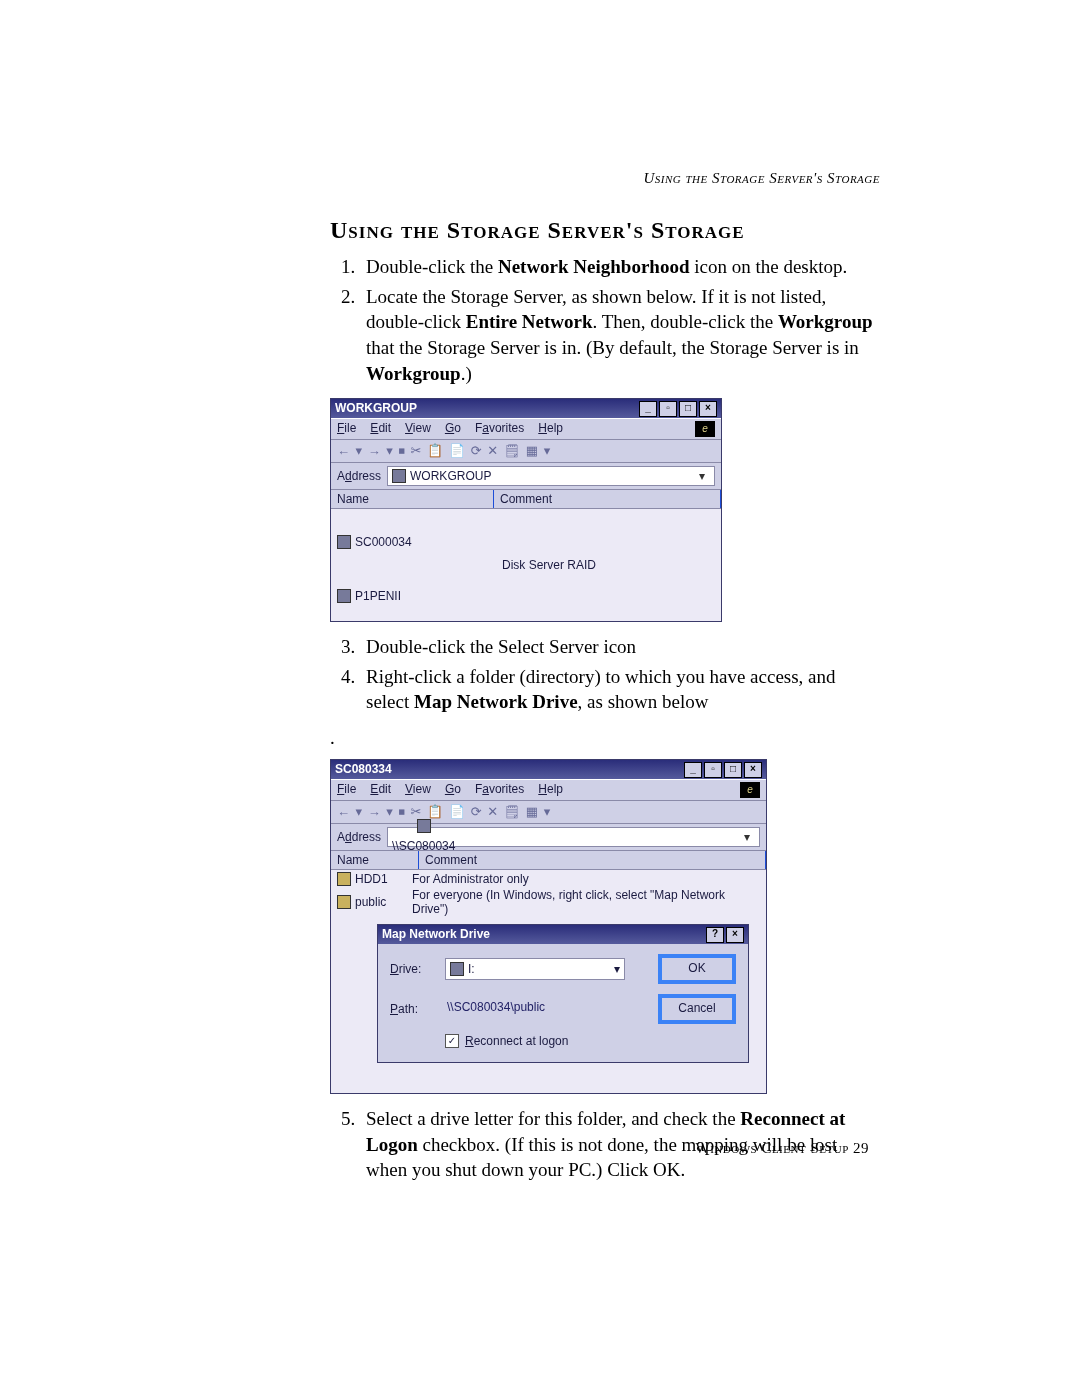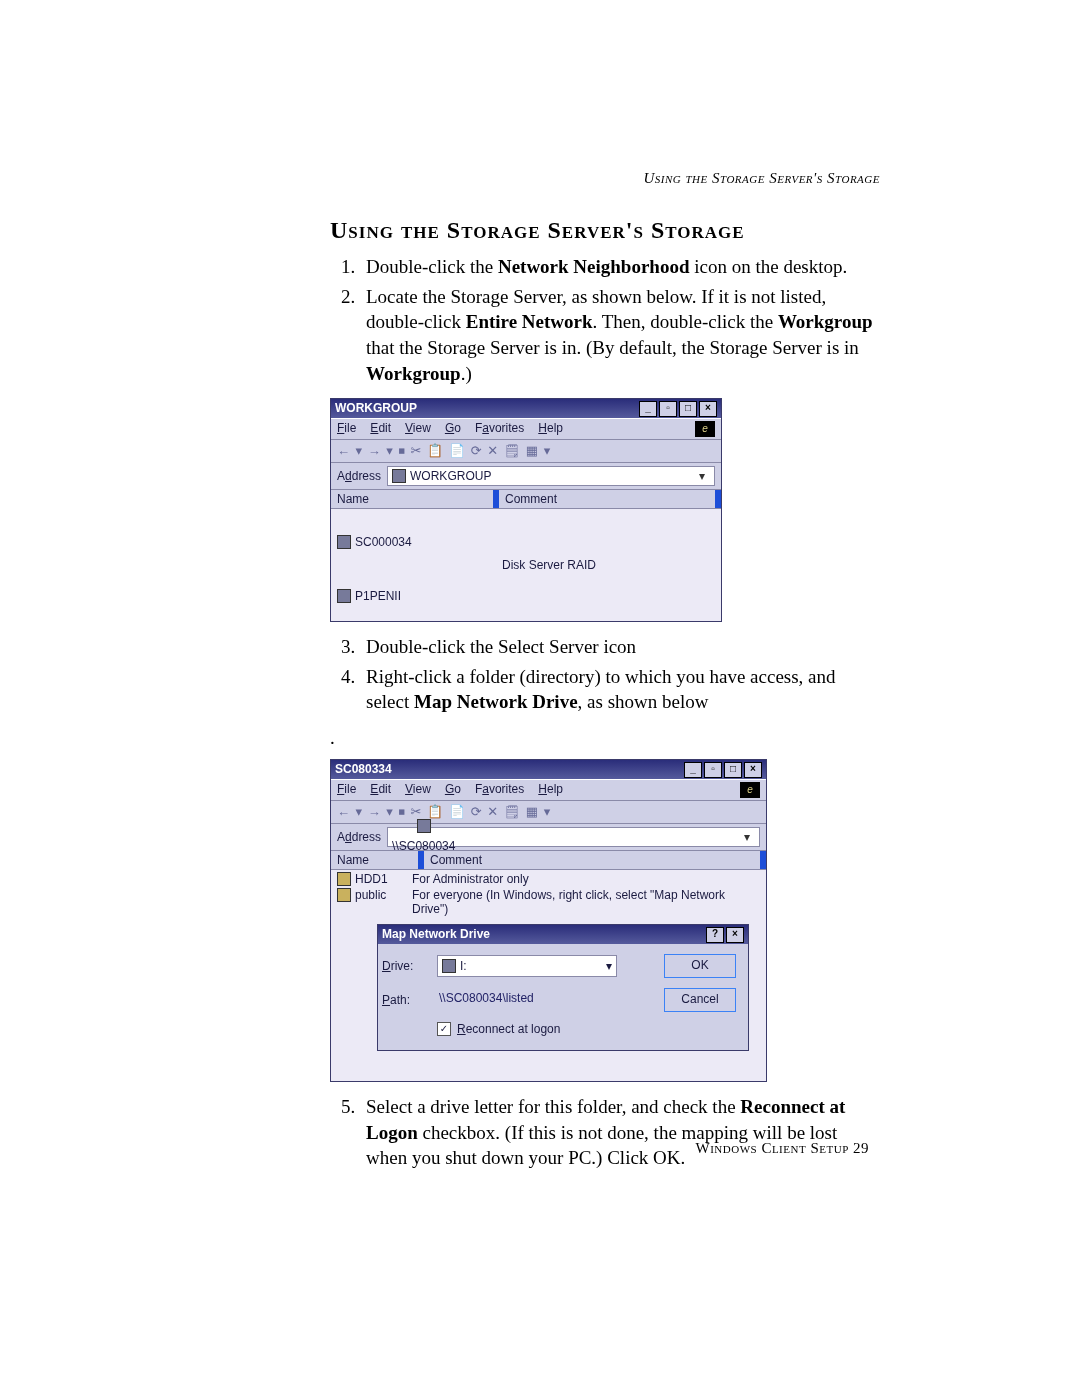--- a/index.html
+++ b/index.html
@@ -116,21 +116,21 @@
     justify-content:space-between;
   }
   .addressbar .drop { width:16px; text-align:center; color:#333; }
   .col-headers {
     background:#cfd0e6;
     border-bottom:1px solid #8a8aa8;
     display:flex;
     font-size:12px;
   }
   .col-headers .col {
-    border-right:6px solid #1d4ed8;
+    border-right:1px solid #1d4ed8;
     padding:2px 6px;
   }
   .col-headers .col.name { width:150px; }
   .col-headers .col.name2 { width:75px; }
   .col-headers .col.comment { flex:1; }
   .listing {
     background:#eceaf6;
     min-height:58px;
     padding:2px 6px;
     font-size:12px;
@@ -146,49 +146,49 @@
 
   
   .fakewin.win2 { width:435px; }
   .fakewin.win1 { width:390px; }
   .listing2 {
     background:#eceaf6;
     padding:2px 6px 30px 6px;
     font-size:12px;
   }
   .listing2 .row { display:flex; margin-bottom:2px;}
-  .listing2 .row .c1b { width:75px; display:flex; gap:4px;}
+  .listing2 .row .c1b { width:75px; display:flex; align-items:center; gap:4px;}
   .listing2 .row .c2 { flex:1; }
 
   .map-dialog {
     margin:8px 0 0 40px;
     width:370px;
     border:1px solid #3a3a6a;
     background:#cfd0e6;
   }
   .map-dialog .dlg-body {
-    padding:10px 12px 14px 4px;
+    padding:10px 12px 14px 12px;
     font-size:12px;
   }
   .dlg-row { display:flex; align-items:center; margin-bottom:10px; }
   .dlg-label { width:55px; }
   .dlg-label u { text-decoration: underline; }
   .dlg-select {
     width:170px; height:20px;
     background:#fff; border:1px solid #8a8aa8;
     display:flex; align-items:center; justify-content:space-between;
     padding:0 4px; font-size:12px;
   }
   .dlg-readonly {
     width:170px; height:18px; padding:0 2px;
     font-size:12px; color:#222266;
   }
   .dlg-btn {
     width:70px; height:22px;
-    border:1px solid #3b82f6;
+    border:4px solid #3b82f6;
     background:#cfd0e6;
     text-align:center; line-height:20px;
     margin-left:auto;
     font-size:12px;
   }
   .dlg-check {
     margin-left:55px;
     display:flex; align-items:center; gap:6px;
   }
   .dlg-check .box {
@@ -350,21 +350,21 @@
               <span style="display:flex;align-items:center;gap:4px;">
                   <span class="micon"></span>
                   <span>I:</span>
                 </span>
               <span>▾</span>
             </div>
             <div class="dlg-btn">OK</div>
           </div>
           <div class="dlg-row">
             <span class="dlg-label"><u>P</u>ath:</span>
-            <div class="dlg-readonly">\\SC080034\listed</div>
+            <div class="dlg-readonly">\\SC080034\public</div>
             <div class="dlg-btn">Cancel</div>
           </div>
           <div class="dlg-check">
             <span class="box">✓</span>
             <span><u>R</u>econnect at logon</span>
           </div>
         </div>
       </div>
     </div>
   </div>

